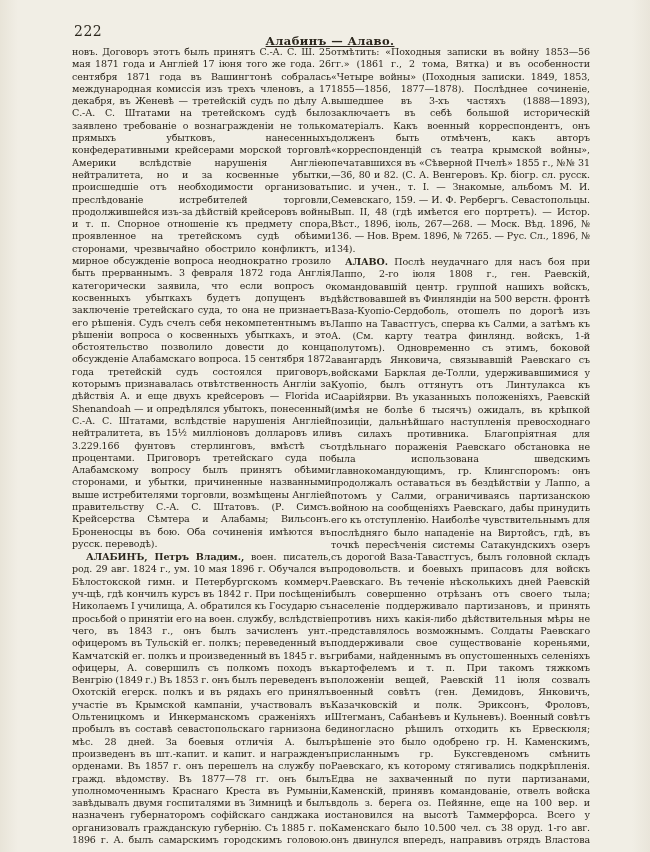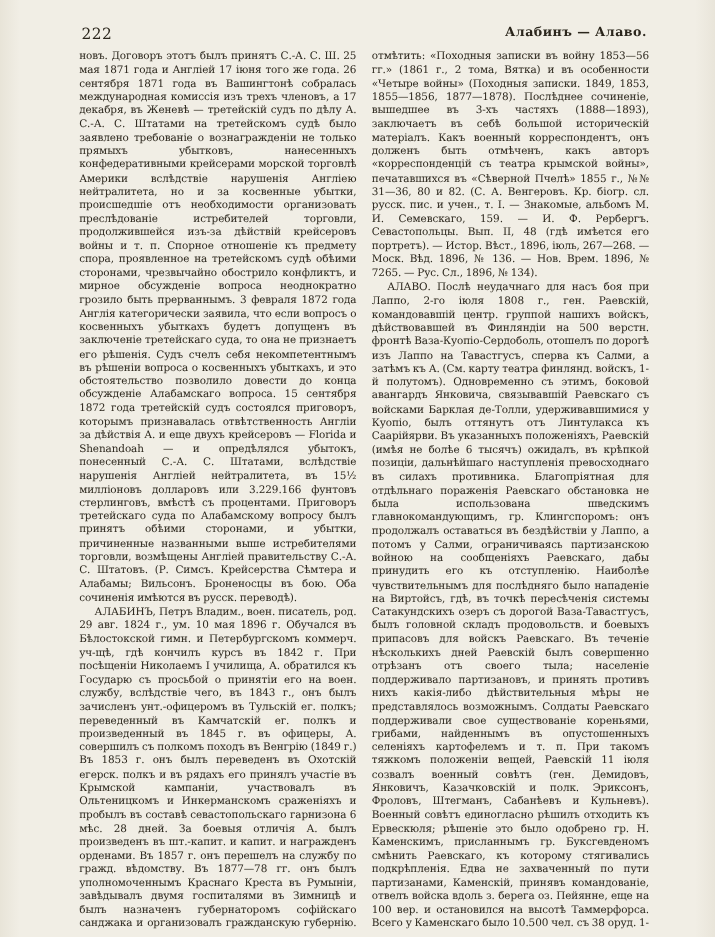--- a/index.html
+++ b/index.html
@@ -15,37 +15,37 @@
     font-family:"DejaVu Serif","Liberation Serif",serif;
     color:#2b261c;
   }
   .header{
     position:absolute;top:22px;left:72px;right:62px;height:16px;
   }
   .page-number{
     position:absolute;left:2px;top:1px;font-size:14px;letter-spacing:.5px;
   }
   .running-title{
-    position:absolute;left:0;right:0;top:0;text-align:right;
-    font-weight:bold;font-size:11.5px;letter-spacing:.4px;
+    position:absolute;left:0;right:0;top:12px;text-align:center;
+    font-weight:bold;font-size:11.5px;letter-spacing:.4px;text-decoration:underline;
   }
   .columns{
     position:absolute;top:46px;left:72px;right:60px;bottom:6px;
-    display:flex;gap:14px;overflow:hidden;
+    display:flex;overflow:hidden;
   }
   .col{
     flex:1 1 0;min-width:0;
     font-size:9.5px;line-height:12.3px;
     text-align:justify;
     letter-spacing:-0.1px;
     word-spacing:-0.3px;
   }
   .col p{margin:0;padding:0;}
   .col p.entry{text-indent:14px;margin-top:1px;}
-  .b{font-weight:normal;}
+  .b{font-weight:bold;}
   .i{}
 </style>
 </head>
 <body>
 
 <div class="page">
 
   <div class="header">
     <span class="page-number">222</span>
     <span class="running-title">Алабинъ — Алаво.</span>

